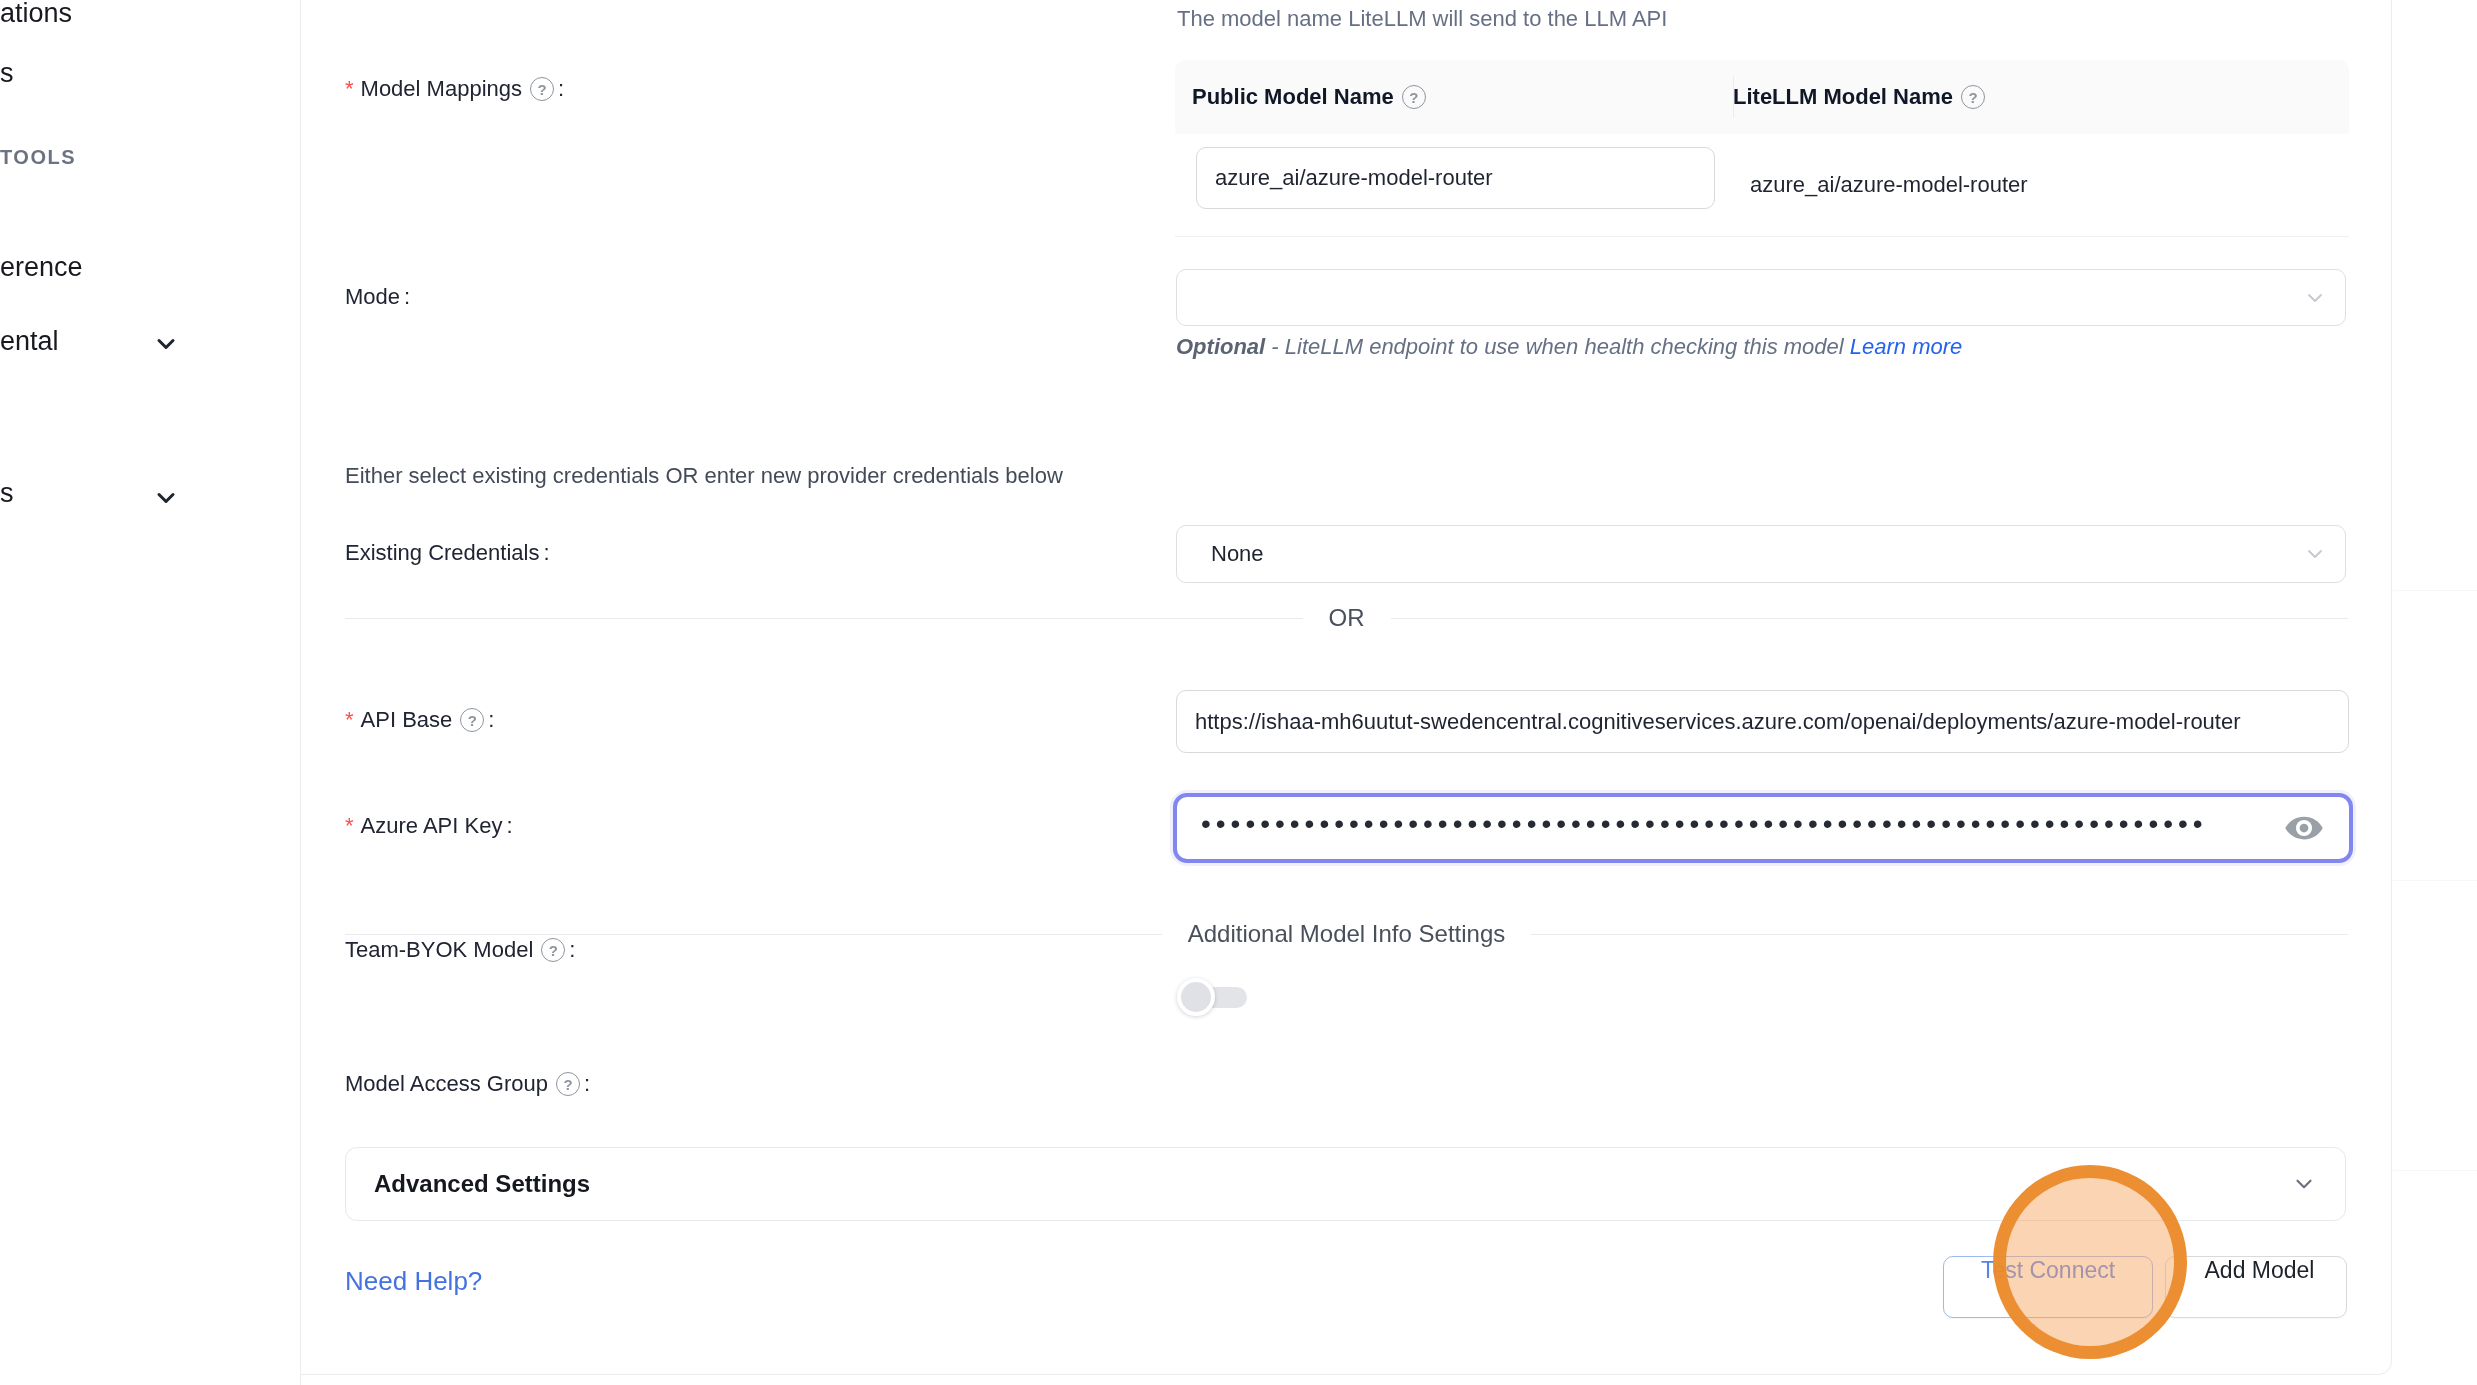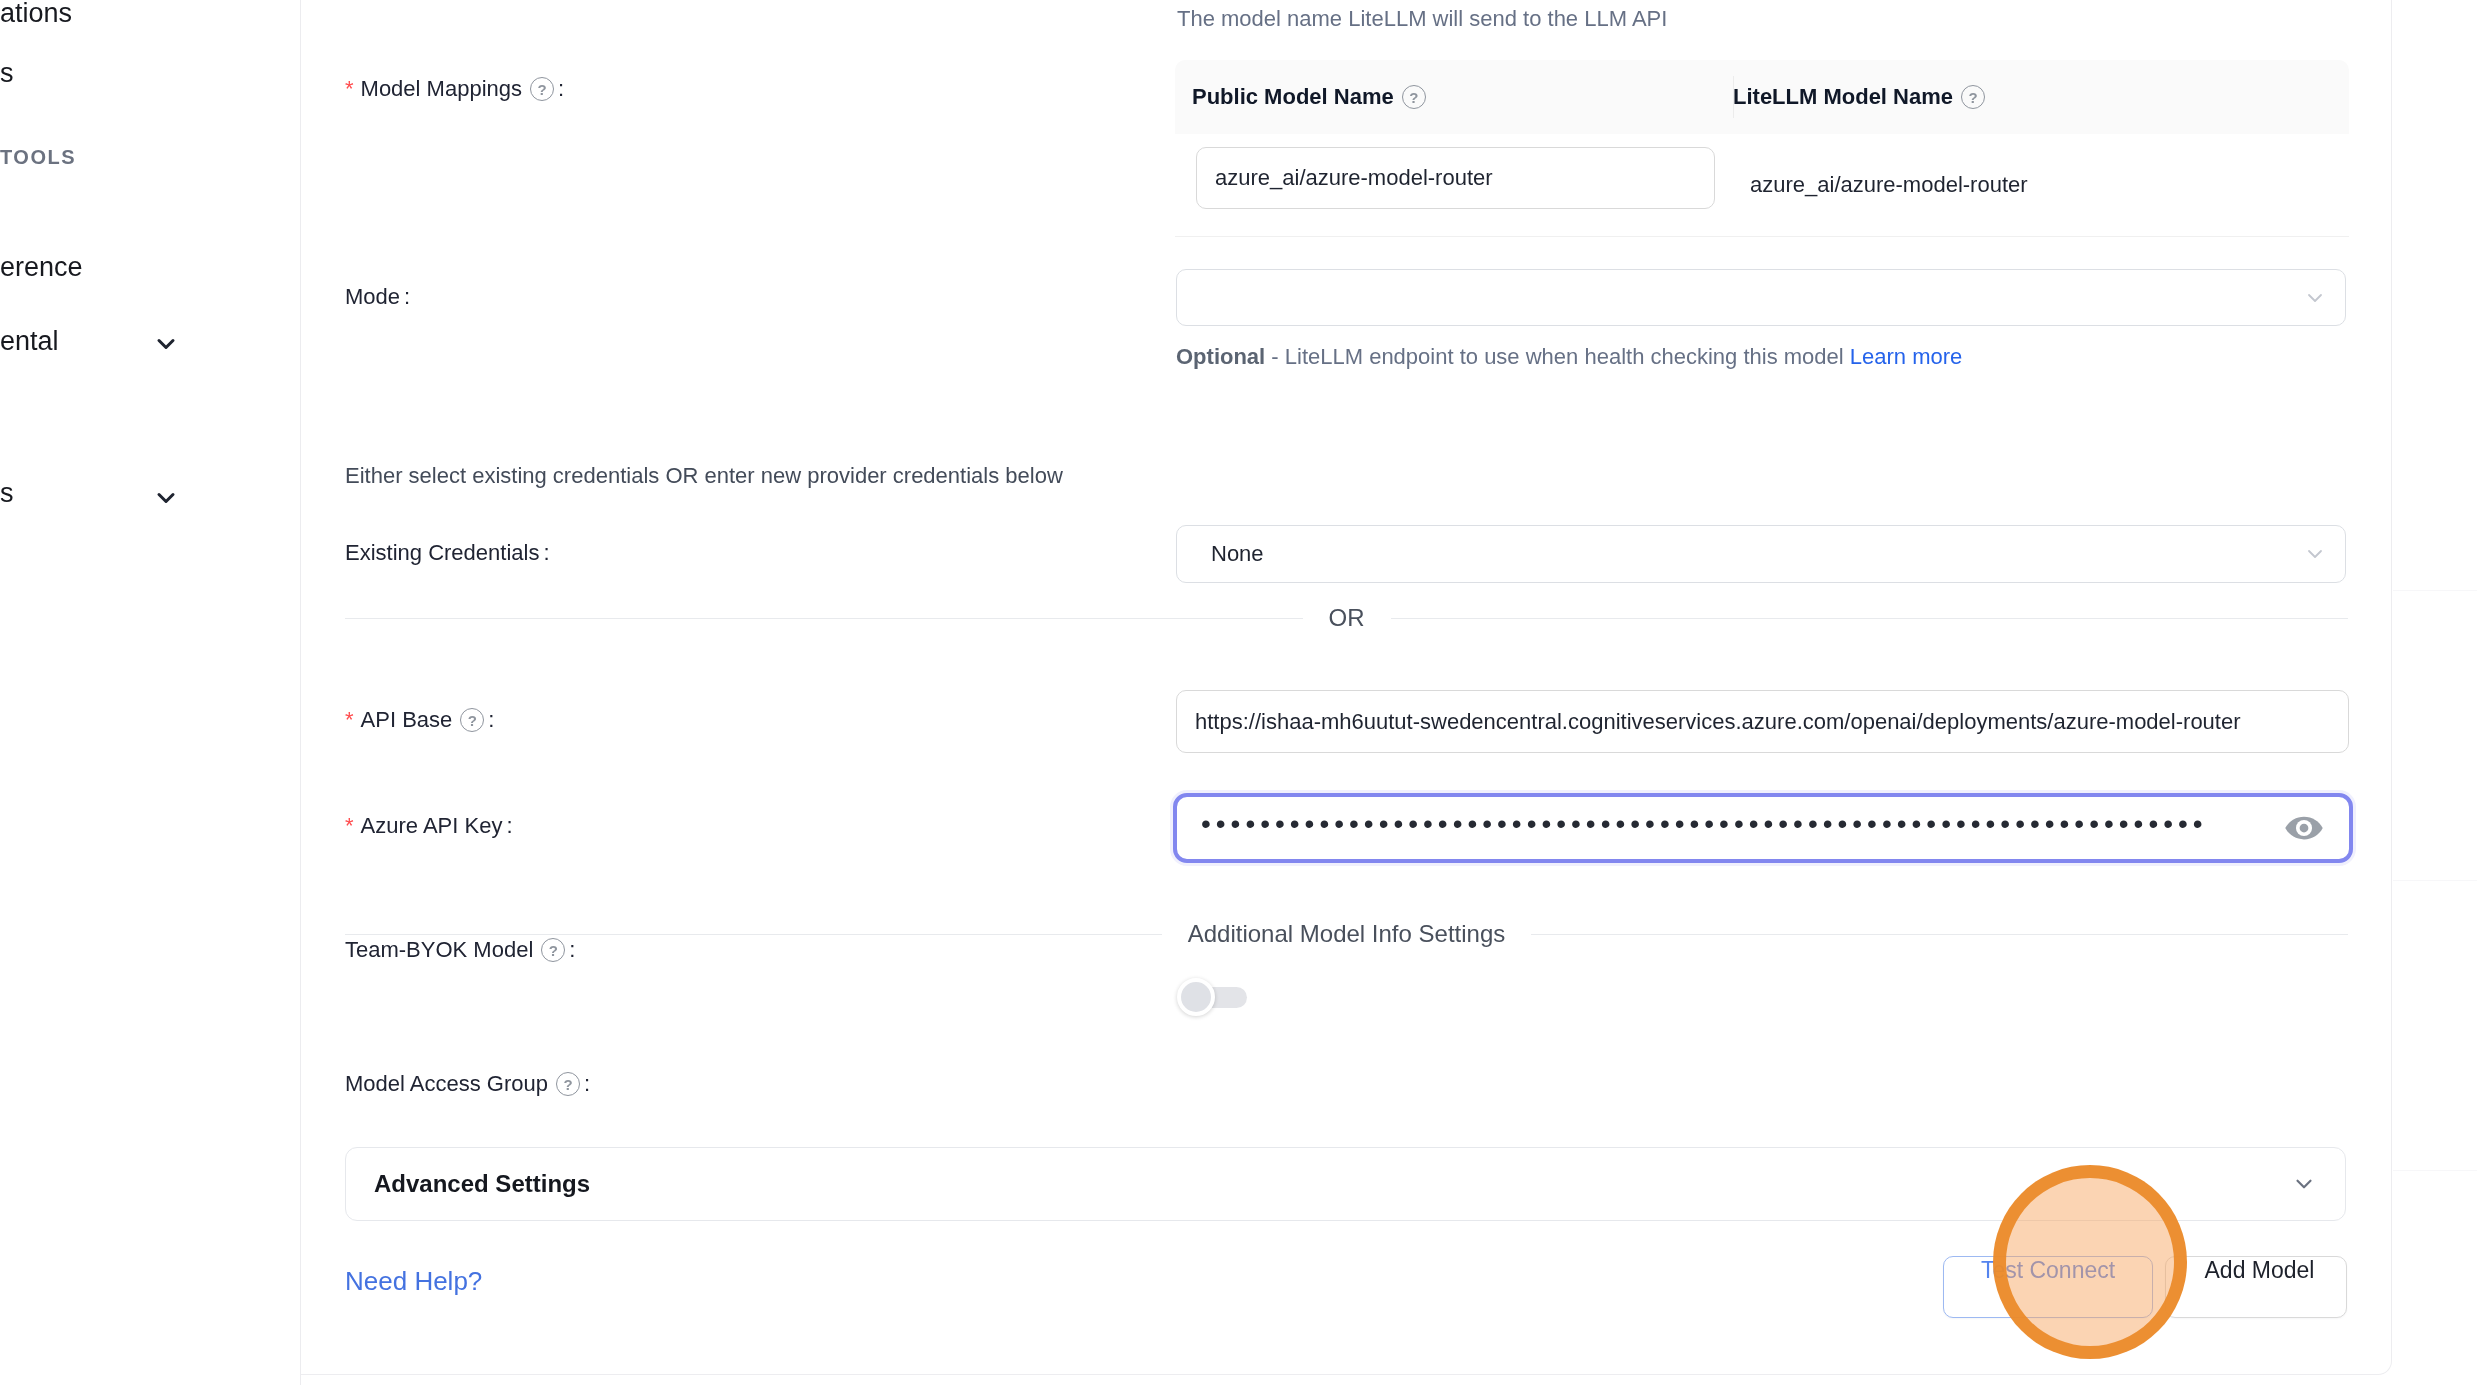--- a/index.html
+++ b/index.html
@@ -48,22 +48,22 @@
 
   
   .select { position:absolute; background:#fff; border:1px solid #dcdfe4; border-radius:10px;
             display:flex; align-items:center; font-size:22px; color:#1f2430; padding:0 20px; }
   .select .chev { position:absolute; right:18px; top:50%; transform:translateY(-50%); }
   .placeholder { color:#b9bfc9; }
   .textinput { position:absolute; background:#fff; border:1px solid #d9d9d9; border-radius:10px;
                font-size:22px; color:#1f2430; padding:0 18px; white-space:nowrap;
                overflow:hidden; display:flex; align-items:center; }
 
-  .help-block { position:absolute; left:875px; top:337px; width:840px;
-                font-size:22px; color:#667085; line-height:39px; }
+  .help-block { position:absolute; left:875px; top:327px; width:840px;
+                font-size:22px; color:#667085; line-height:39px;font-style:italic; }
   .help-bold { font-weight:700; color:#5b6472; }
   .link { color:#2563eb; cursor:pointer; }
 
   .divider { position:absolute; left:44px; width:2003px; display:flex; align-items:center; }
   .divider .line { flex:1; height:1px; background:#e8eaed; }
   .divider .dtxt { padding:0 26px; font-size:24px; color:#49505c; white-space:nowrap; }
 
   
   .keyinput { position:absolute; left:872px; top:793px; width:1180px; height:70px;
               border:4px solid #8287ef; border-radius:14px; background:#fff;

